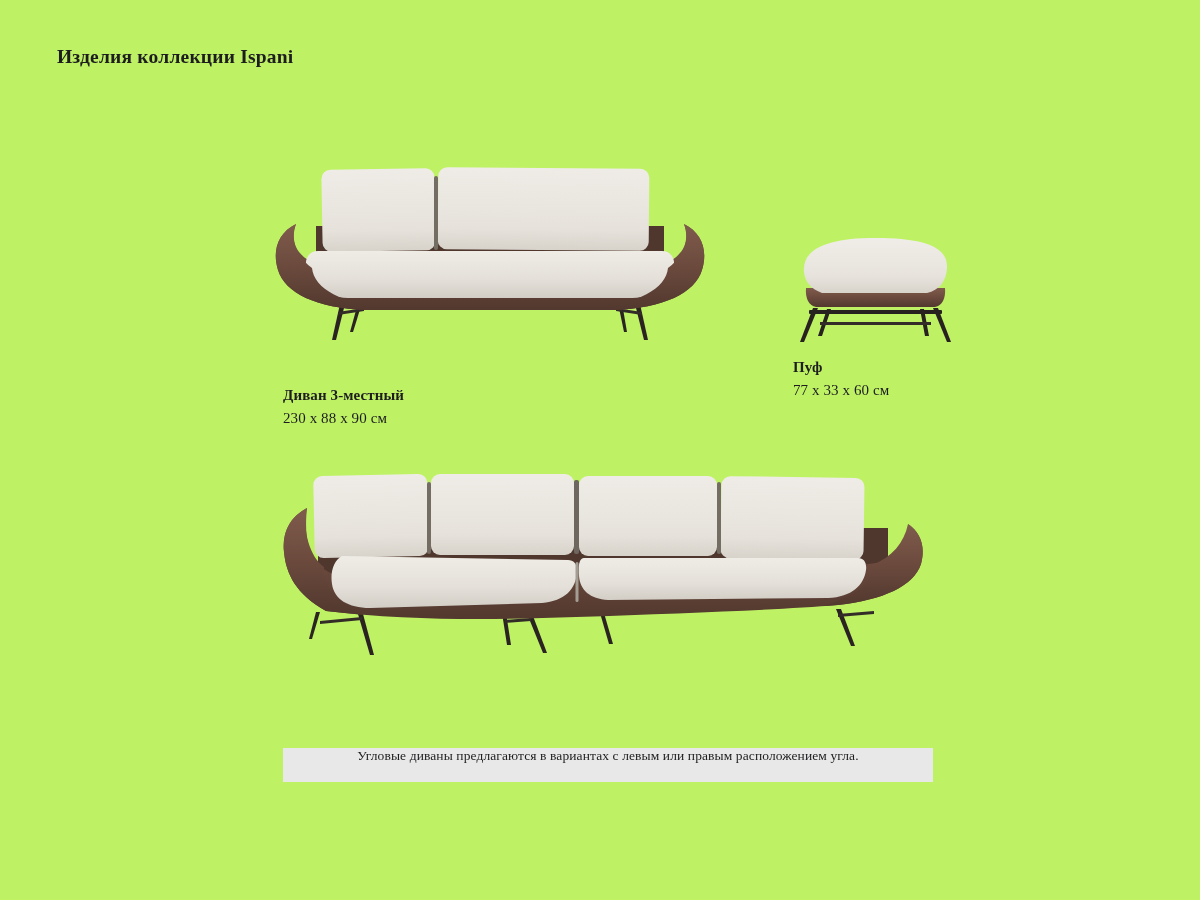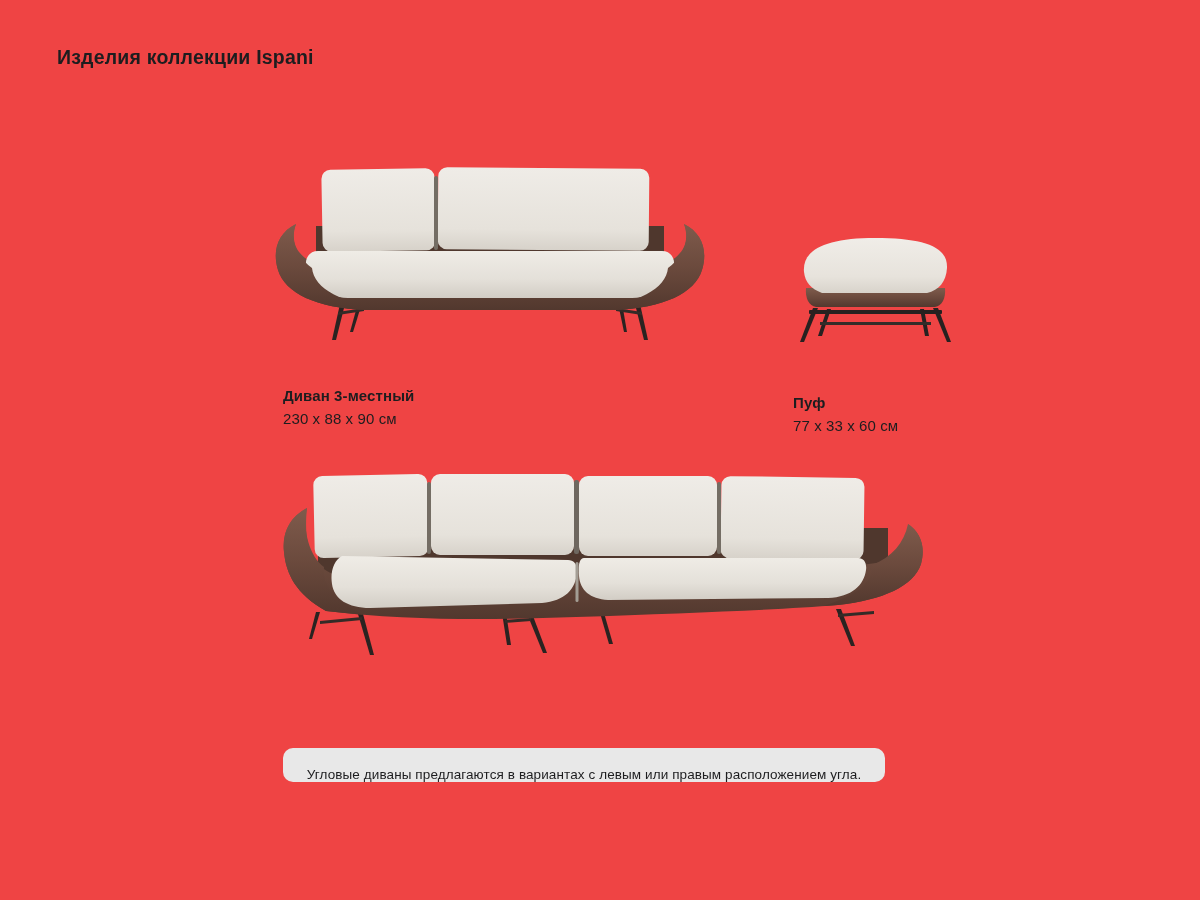--- a/index.html
+++ b/index.html
@@ -5,22 +5,23 @@
   html, body { margin: 0; padding: 0; }
   body {
     font-family: "Liberation Sans", "DejaVu Sans", sans-serif;
     background: #ffffff;
     color: var(--text, #1d1d1f);
   }
   .canvas {
     position: relative;
     width: 1200px;
     height: 900px;
-    background: #ef4444;
+    background: #bef264;
     overflow: hidden;
+    font-family: Liberation Serif, serif;
   }
   .page-title {
     position: absolute;
     left: 57px;
     top: 46px;
     margin: 0;
     font-size: 19.5px;
     font-weight: 700;
     letter-spacing: 0.2px;
     color: var(--text, #1d1d1f);
@@ -34,35 +35,34 @@
   .fig-pouf   { left: 780px; top: 230px; width: 220px; height: 120px; }
   .fig-corner { left: 278px; top: 462px; width: 650px; height: 195px; }
   figure.product-figure svg { display: block; width: 100%; height: 100%; }
   .product-label {
     position: absolute;
     font-size: 15px;
     line-height: 23px;
     color: var(--text, #1d1d1f);
   }
   .label-1 { left: 283px; top: 372px; margin-top: 12px; }
-  .label-2 { left: 793px; top: 391px; }
+  .label-2 { left: 793px; top: 356px; }
   .label-3 { left: 283px; top: 687px; }
   .product-name { font-weight: 700; letter-spacing: 0.1px; }
   .product-dimensions { font-weight: 400; letter-spacing: 0.1px; }
   .note-bar {
     position: absolute;
     left: 283px;
     top: 748px;
-    width: 602px;
+    width: 650px;
     height: 34px;
     background: var(--note-background, #e8e8e8);
     display: flex;
-    align-items: flex-end;
+    align-items: flex-start;
     justify-content: center;
-    border-radius: 10px;
   }
   .note-text {
     font-size: 13.5px;
     font-weight: 400;
     letter-spacing: 0.1px;
     color: var(--text, #1d1d1f);
     white-space: nowrap;
   }
 </style>
 </head>

